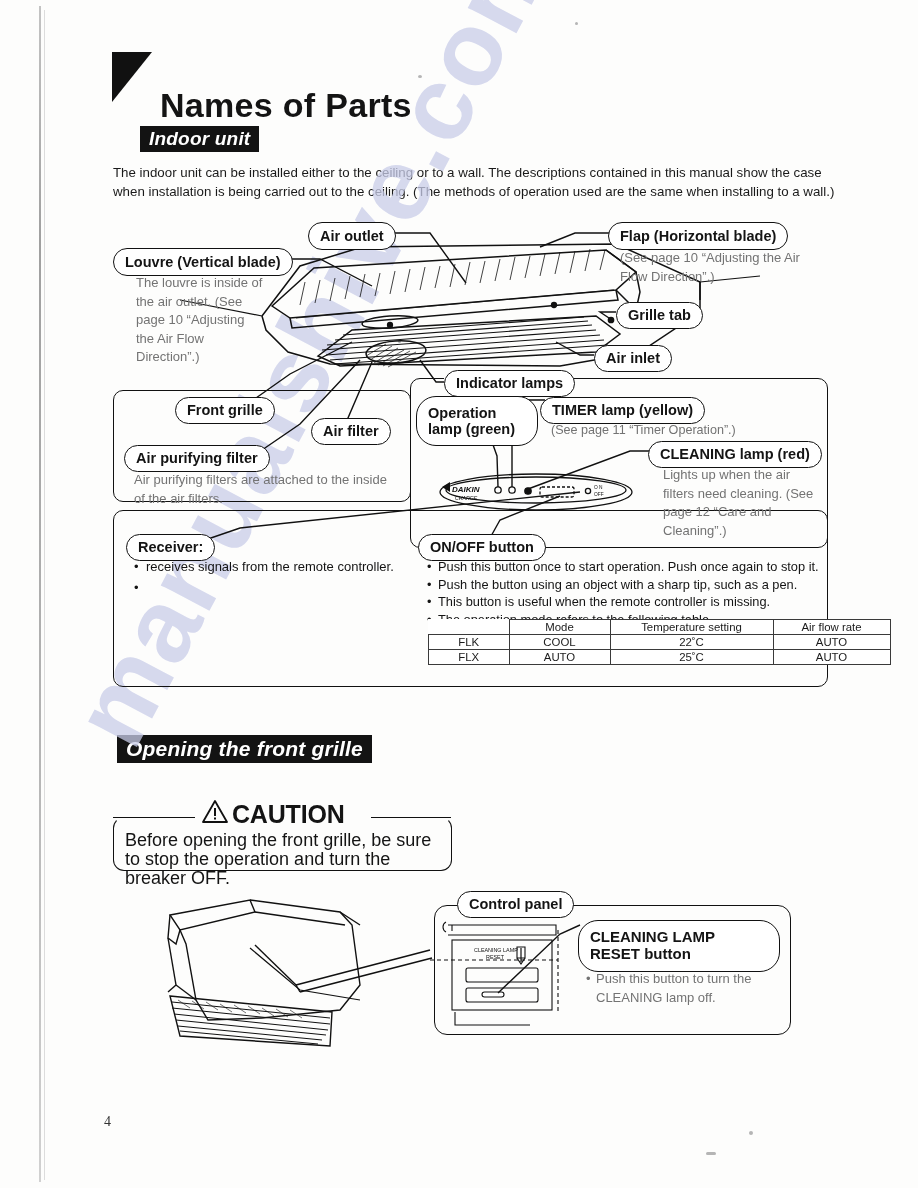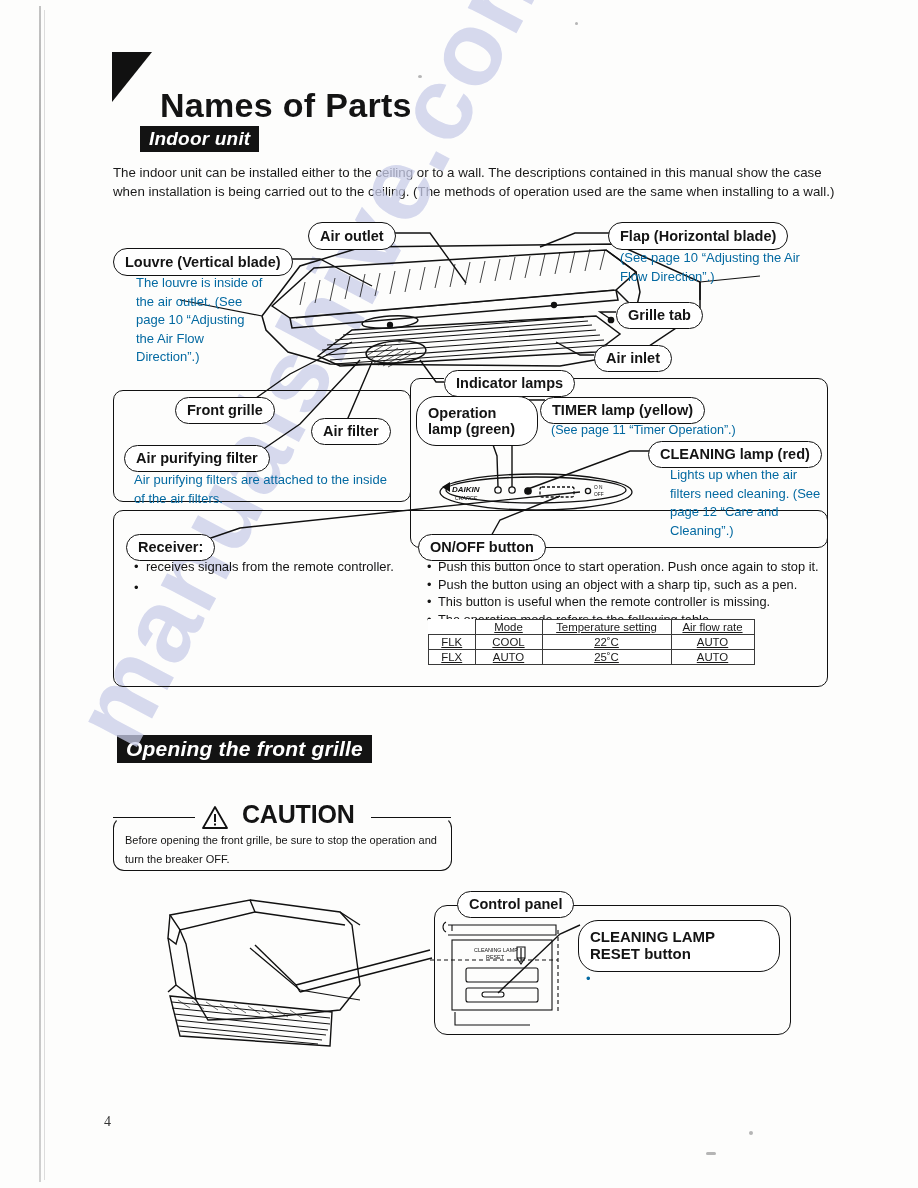--- a/index.html
+++ b/index.html
@@ -112,21 +112,21 @@
     line-height: 1.12;
     z-index: 6;
   }
   .pill.two { flex-direction: column; align-items: flex-start; padding: 3px 11px; }
 
   .note {
     position: absolute;
     font-size: 13px;
     line-height: 18.5px;
     z-index: 6;
-    color: #0369a1;
+    color: #737373;
   }
 
   
   .gbox {
     position: absolute;
     border: 1.6px solid #111;
     border-radius: 12px;
     background: transparent;
     z-index: 1;
   }
@@ -139,25 +139,24 @@
   .modetable {
     position: absolute;
     left: 428px; top: 619px;
     border-collapse: collapse;
     font-size: 11.4px;
     background: #fff;
     z-index: 7;
   }
   .modetable td, .modetable th {
     border: 1px solid #3a3a3a;
-    padding: 1px 5px;
+    padding: 1px 22px;
     text-align: center;
     font-weight: normal;
     color: #1a1a1a;
-    text-decoration: underline;
   }
   .modetable .rowhdr { width: 36px; }
   .modetable .c-mode { width: 56px; }
   .modetable .c-temp { width: 118px; }
   .modetable .c-flow { width: 72px; }
   .modetable tr:first-child td:first-child { border-top: none; border-left: none; }
 
   
   #caution-box {
     position: absolute;
@@ -172,34 +171,34 @@
     position: absolute;
     top: 817px; height: 0;
     border-top: 1.6px solid #111;
     z-index: 4;
   }
   #caution-top-l { left: 113px; width: 82px; }
   #caution-top-r { left: 371px; width: 80px; }
   #caution-title {
     position: absolute;
     left: 198px; top: 800px;
-    display: flex; align-items: flex-end; gap: 14px;
+    display: flex; align-items: flex-start; gap: 4px;
     z-index: 5;
     background: #fdfdfc;
     padding: 0 4px;
   }
   #caution-title .word {
     font-size: 25px; font-weight: bold; letter-spacing: -.2px;
   }
   .warn-tri { width: 26px; height: 23px; display:block; }
   #caution-text {
     position: absolute;
     left: 125px; top: 831px;
     width: 320px;
-    font-size: 11px;
+    font-size: 18px;
     line-height: 19px;
     z-index: 5;
   }
 
   
   #pageno {
     position: absolute;
     left: 104px; top: 1114px;
     font-size: 14px;
     color: #333;
@@ -457,21 +456,21 @@
   </div>
 
   <div class="pill" style="left:540px; top:397px; height:21px; font-size:14.5px;">
     <span>TIMER lamp (yellow)</span>
   </div>
   <div class="note" style="left:551px; top:421px; width:260px; font-size:12.6px;">(See page 11 “Timer Operation”.)</div>
 
   <div class="pill" style="left:648px; top:441px; height:21px; font-size:14.5px;">
     <span>CLEANING lamp (red)</span>
   </div>
-  <div class="note" style="left:663px; top:466px; width:160px;margin-left:7px;">Lights up when the air filters need cleaning. (See page 12 “Care and Cleaning”.)</div>
+  <div class="note" style="left:663px; top:466px; width:160px;">Lights up when the air filters need cleaning. (See page 12 “Care and Cleaning”.)</div>
 
   <div class="pill" style="left:126px; top:534px; height:21px; font-size:14.5px;">
     <span>Receiver:</span>
   </div>
   <ul style="position:absolute; left:130px; top:558px; width:280px; margin:0; padding-left:16px;
              font-size:13px; line-height:18.5px; list-style:none; z-index:6;">
     <li style="position:relative; margin-bottom:2px;">
       <span style="position:absolute;left:-12px;top:0;">•</span>
       <span>receives signals from the remote controller.</span>
     </li>
@@ -548,20 +547,21 @@
   <div class="pill" style="left:457px; top:891px; height:21px; font-size:14.5px;">
     <span>Control panel</span>
   </div>
 
   <div class="pill two" style="left:578px; top:920px; width:178px; height:44px; font-size:15px; justify-content:center; background:#fff;">
     <span>CLEANING LAMP</span>
     <span>RESET button</span>
   </div>
   <div class="note" style="left:596px; top:970px; width:185px; z-index:7;">
     <span style="position:absolute;left:-10px;top:0;">•</span>
+    <span>Push this button to turn the CLEANING lamp off.</span>
   </div>
 
   <div id="pageno">4</div>
 
   <div class="watermark">manualshive.com</div>
 
   <div class="speck" style="left:575px;top:22px;width:3px;height:3px;"></div>
   <div class="speck" style="left:418px;top:75px;width:4px;height:3px;"></div>
   <div class="speck" style="left:749px;top:1131px;width:4px;height:4px;"></div>
   <div class="speck" style="left:706px;top:1152px;width:10px;height:3px;border-radius:2px;"></div>

